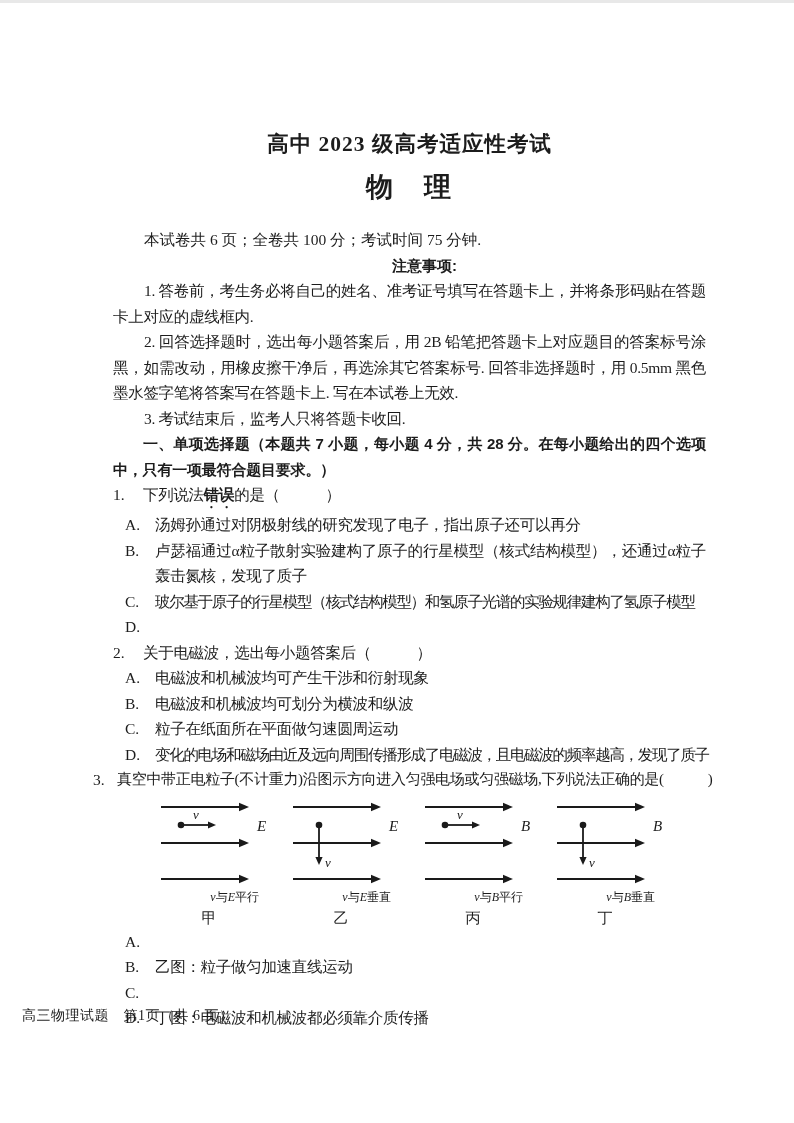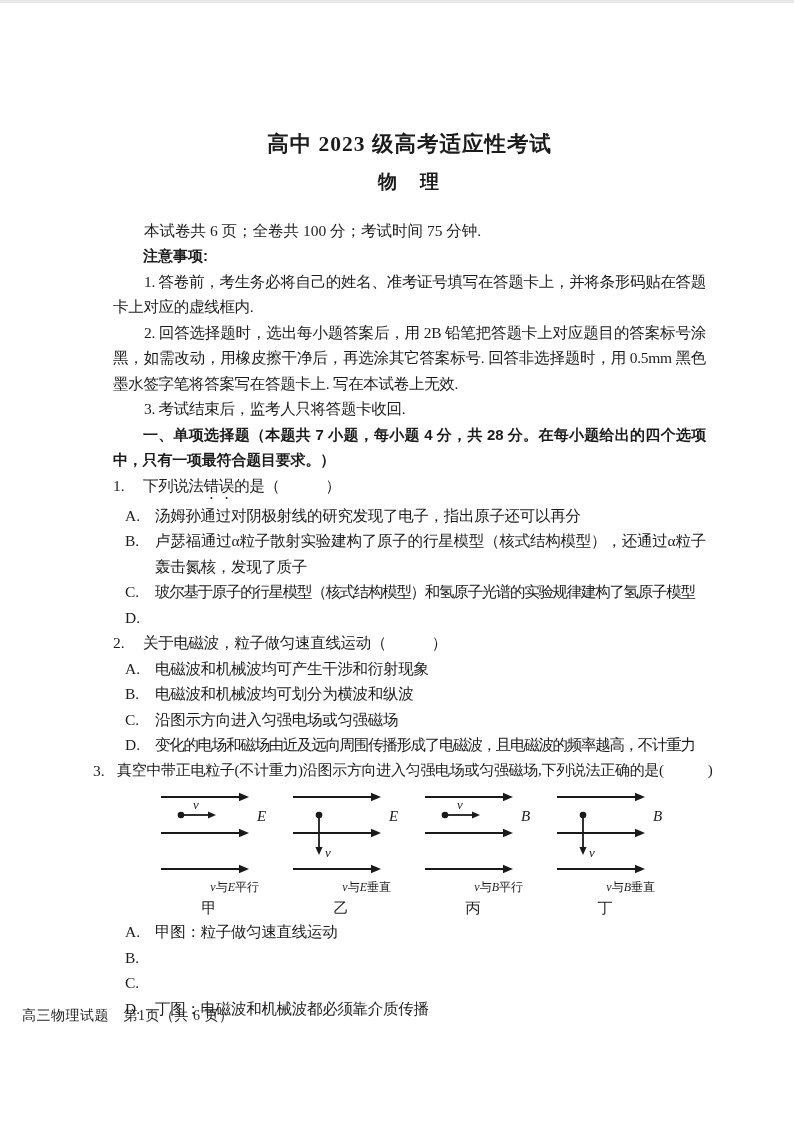--- a/index.html
+++ b/index.html
@@ -20,32 +20,33 @@
     margin:0 0 12px;
     text-align:center;
     font-size:21.5px;
     font-weight:bold;
     letter-spacing:1px;
     line-height:1.3;
   }
   h2.subject{
     margin:0 0 24px;
     text-align:center;
-    font-size:19px;
+    font-size:27px;
     font-weight:bold;
     letter-spacing:2px;
     line-height:1.2;
   }
   p{margin:0;}
   .exam-info{text-indent:2em;}
   .notes-heading{
     text-indent:2em;
     font-family:"Liberation Sans","DejaVu Sans",sans-serif;
     font-weight:bold;
     font-size:15px;
+    text-align:center;
   }
   .note{
     text-indent:2em;
     text-align:justify;
     letter-spacing:-0.3px;
   }
   .section-heading{
     text-indent:2em;
     text-align:justify;
     font-family:"Liberation Sans","DejaVu Sans",sans-serif;
@@ -58,21 +59,21 @@
   .stem .qtext{letter-spacing:-0.3px;}
   .stem.q3{margin-left:-20px;}
   .stem.q3 .qnum{flex:0 0 24px;}
   .condensed{letter-spacing:-1.5px;white-space:nowrap;font-size:15px;}
   .option{display:flex;margin-left:12px;}
   .olabel{flex:0 0 30px;}
   .otext{letter-spacing:-0.3px;text-align:justify;}
   .otext.tight1{letter-spacing:-1.3px;white-space:nowrap;}
   .emph{
     -webkit-text-emphasis:filled dot;text-emphasis:filled dot;
-    -webkit-text-emphasis-position:under;text-emphasis-position:under right;
+    -webkit-text-emphasis-position:under;text-emphasis-position:under right;font-weight:bold;
   }
   .figures{
     display:flex;
     gap:8px;
     margin:6px 0 2px 46px;
   }
   .fig{width:124px;}
   .fig-svg{display:block;}
   .fig-svg line{stroke:#1a1a1a;stroke-width:1.8;}
   .fig-svg polygon{fill:#1a1a1a;stroke:none;}
@@ -126,37 +127,37 @@
       <span class="otext tight1">玻尔基于原子的行星模型（核式结构模型）和氢原子光谱的实验规律建构了氢原子模型</span>
     </p>
     <p class="option">
       <span class="olabel">D.</span>
     </p>
   </div>
 
   <div class="question">
     <p class="stem">
       <span class="qnum">2.</span>
-      <span class="qtext">关于电磁波，粒子做匀速直线运动（　　　）</span>
+      <span class="qtext">关于电磁波，选出每小题答案后（　　　）</span>
     </p>
     <p class="option">
       <span class="olabel">A.</span>
       <span class="otext">电磁波和机械波均可产生干涉和衍射现象</span>
     </p>
     <p class="option">
       <span class="olabel">B.</span>
       <span class="otext">电磁波和机械波均可划分为横波和纵波</span>
     </p>
     <p class="option">
       <span class="olabel">C.</span>
-      <span class="otext">沿图示方向进入匀强电场或匀强磁场</span>
+      <span class="otext">粒子在纸面所在平面做匀速圆周运动</span>
     </p>
     <p class="option">
       <span class="olabel">D.</span>
-      <span class="otext tight1">变化的电场和磁场由近及远向周围传播形成了电磁波，且电磁波的频率越高，不计重力</span>
+      <span class="otext tight1">变化的电场和磁场由近及远向周围传播形成了电磁波，且电磁波的频率越高，发现了质子</span>
     </p>
   </div>
 
   <div class="question">
     <p class="stem q3">
       <span class="qnum">3.</span>
       <span class="qtext condensed">真空中带正电粒子(不计重力)沿图示方向进入匀强电场或匀强磁场,下列说法正确的是(　　　)</span>
     </p>
 
     <div class="figures">
@@ -246,24 +247,24 @@
           <text class="ftxt" x="98" y="32">B</text>
         </svg>
         <div class="fig-caption"><i>v</i><span>与</span><i>B</i><span>垂直</span></div>
         <div class="fig-name">丁</div>
       </div>
 
     </div>
 
     <p class="option">
       <span class="olabel">A.</span>
-      <span class="otext">甲图：粒子做匀速直线运动</span>
     </p>
     <p class="option">
       <span class="olabel">B.</span>
+      <span class="otext">乙图：粒子做匀加速直线运动</span>
     </p>
     <p class="option">
       <span class="olabel">C.</span>
     </p>
     <p class="option">
       <span class="olabel">D.</span>
       <span class="otext">丁图：电磁波和机械波都必须靠介质传播</span>
     </p>
   </div>
 

